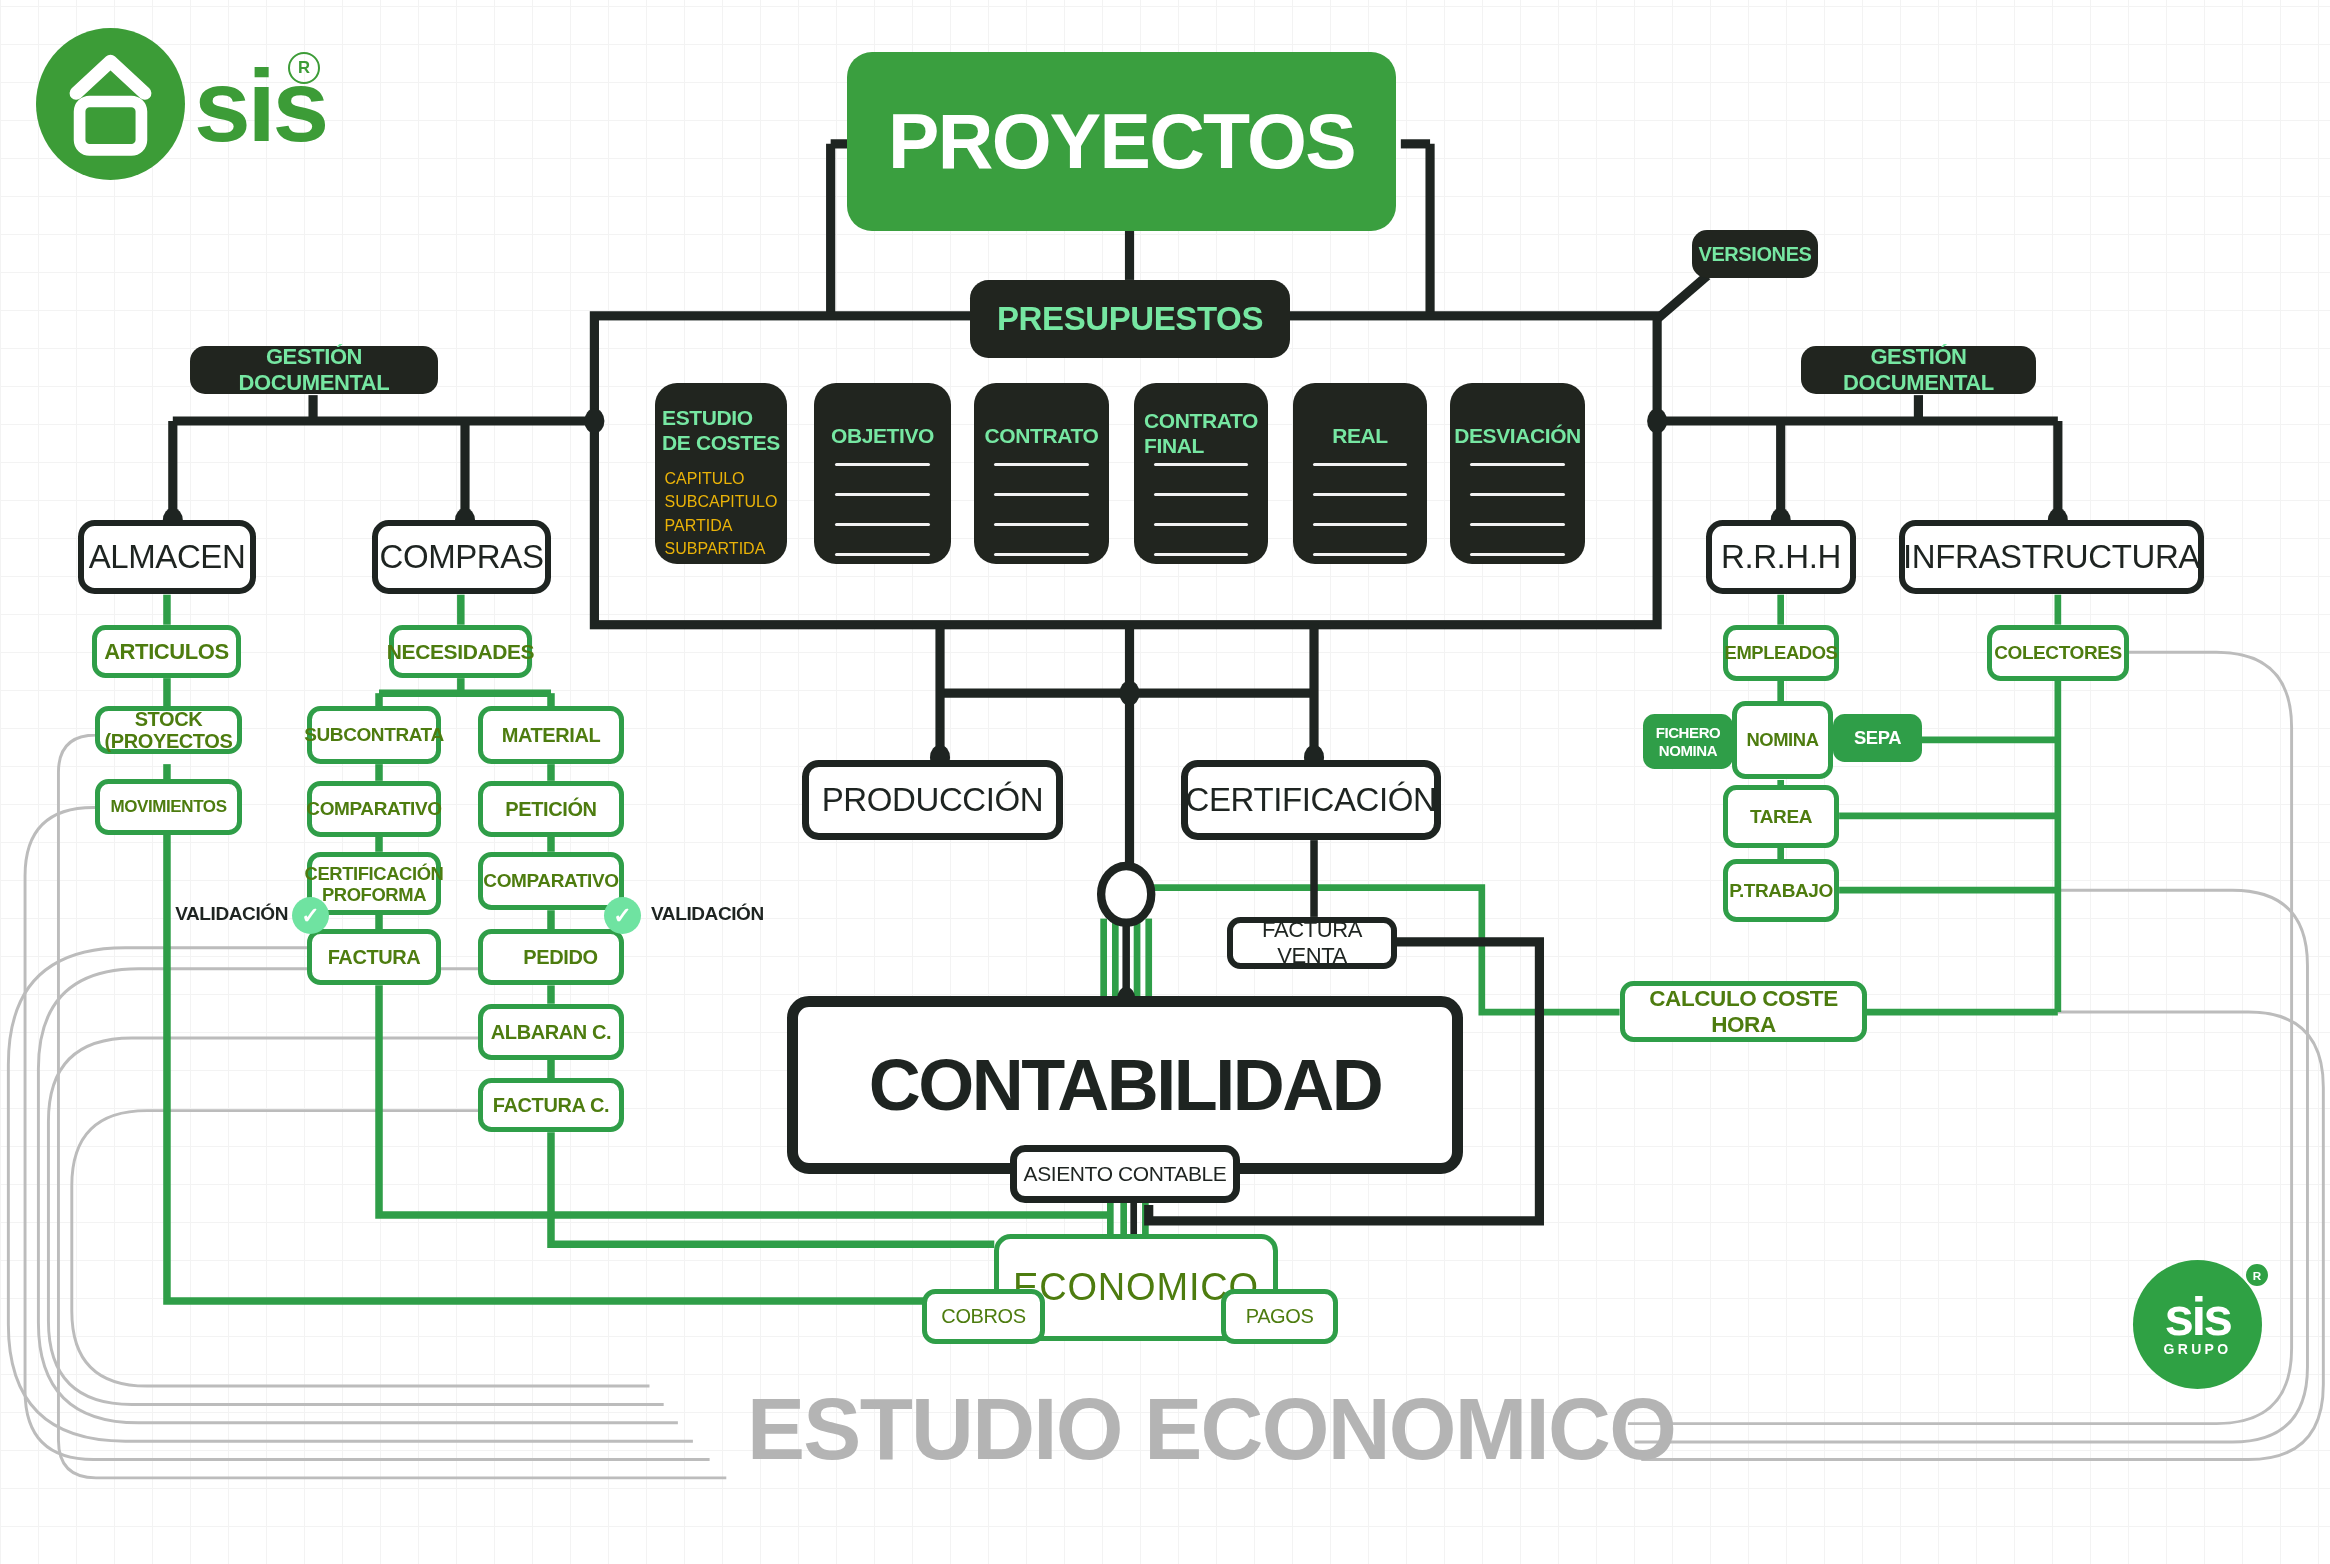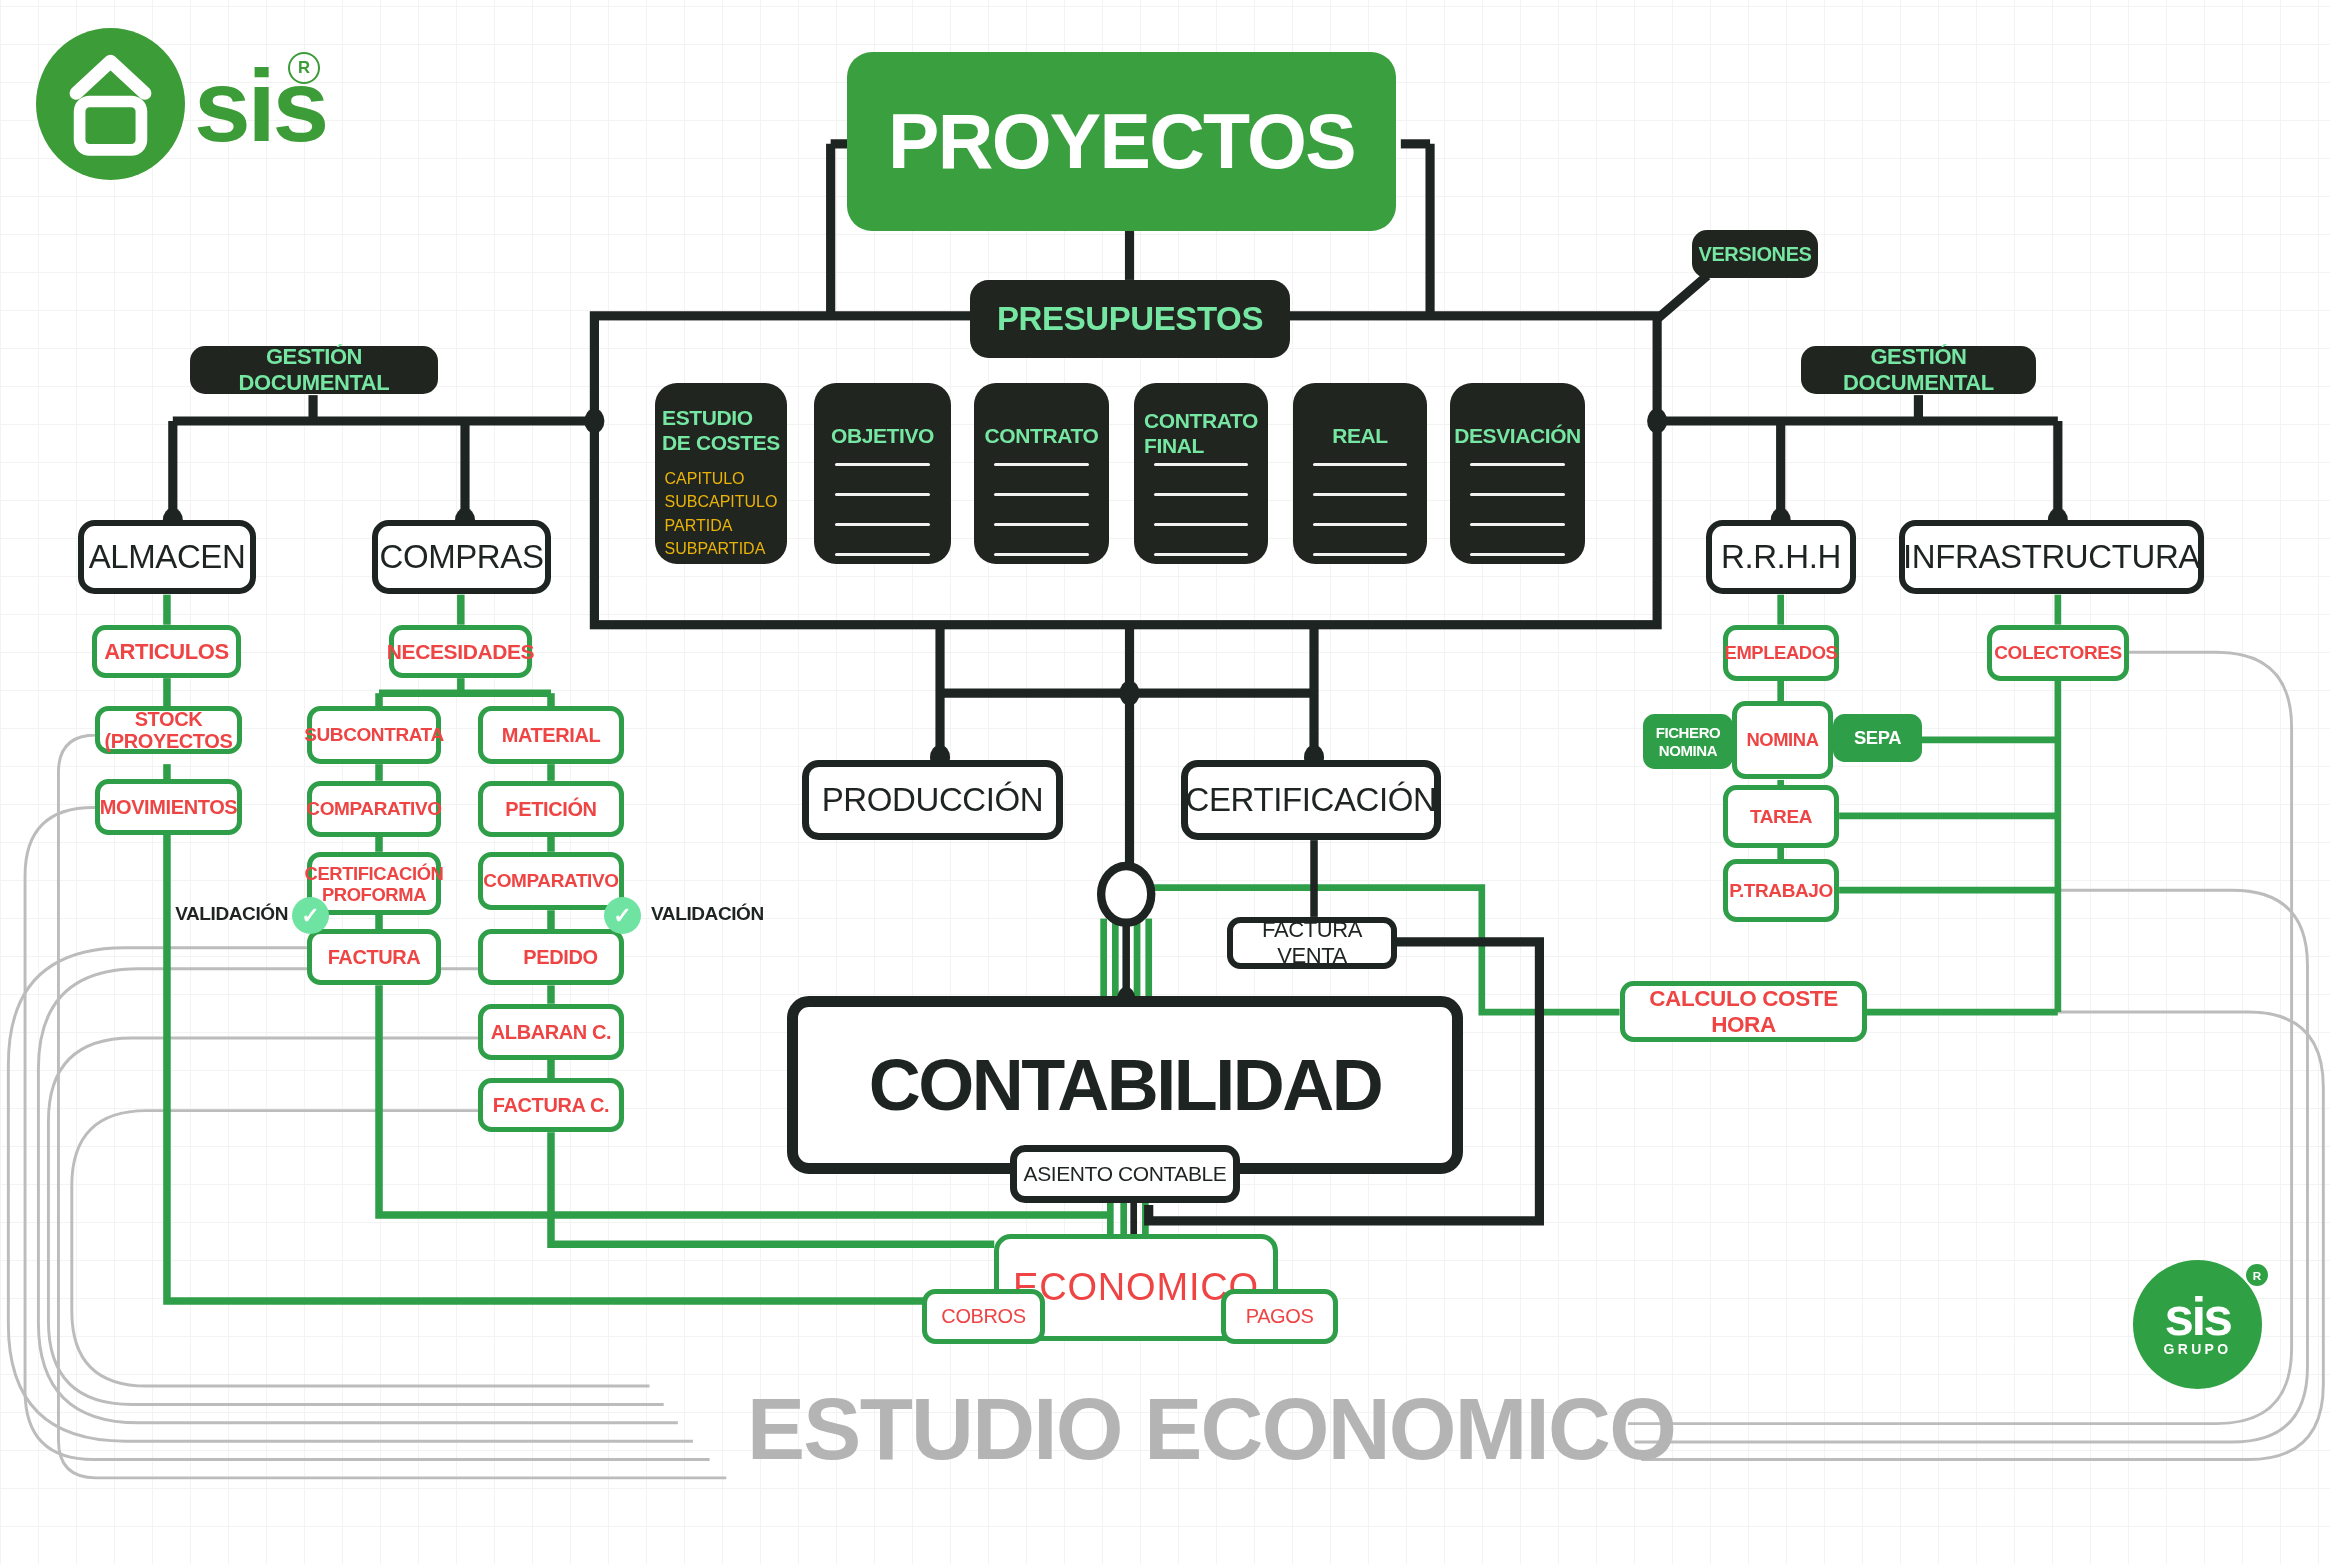--- a/index.html
+++ b/index.html
@@ -9,21 +9,21 @@
     background:
       repeating-linear-gradient(0deg,#f3f3f3 0 0.8px,transparent 0.8px 38px),
       repeating-linear-gradient(90deg,#f3f3f3 0 0.8px,transparent 0.8px 38px),
       #ffffff;
   }
   .lines{position:absolute;left:0;top:0;z-index:1;}
   .box{position:absolute;z-index:2;display:flex;align-items:center;justify-content:center;
        text-align:center;box-sizing:border-box;letter-spacing:-0.4px;}
   .dark{background:#21251f;color:#76e7a2;border-radius:15px;font-weight:bold;}
   .whitebox{background:#fff;border:6.7px solid #1e2421;border-radius:16.7px;color:#1e2421;}
-  .greenbox{background:#fff;border:5px solid #2f9e48;border-radius:13.4px;color:#ef4444;font-weight:bold;}
+  .greenbox{background:#fff;border:5px solid #2f9e48;border-radius:13.4px;color:#4d7c0f;font-weight:bold;}
   .greenfill{background:#2f9e48;color:#fff;border-radius:11.7px;font-weight:bold;}
   .card{background:#21251f;border-radius:22px;color:#76e7a2;font-weight:bold;
         display:flex;flex-direction:column;align-items:center;z-index:2;position:absolute;}
   .card .t{margin-top:22px;font-size:21px;line-height:25px;letter-spacing:-0.4px;}
   .rules{position:absolute;left:15%;width:70%;top:80px;}
   .rules i{display:block;height:2.5px;background:#f2f2f2;margin-bottom:27.6px;border-radius:1.7px;}
   .costitems{margin-top:11.7px;font-weight:normal;color:#eab308;font-size:16px;line-height:23.4px;}
   .big-title{font-size:77px;font-weight:bold;color:#fff;letter-spacing:-1.7px;}
   .vlabel{position:absolute;z-index:2;font-size:19px;font-weight:bold;color:#1e2421;letter-spacing:-0.4px;}
   .vcheck{position:absolute;z-index:3;width:37px;height:37px;border-radius:50%;background:#6fe3a1;
@@ -262,21 +262,21 @@
     <span>ARTICULOS</span>
   </div>
   <div class="box greenbox" style="left:389px;top:625px;width:143px;height:53px;font-size:21px;">
     <span>NECESIDADES</span>
   </div>
 
   <div class="box greenbox" style="left:95px;top:706px;width:147px;height:48px;font-size:20px;line-height:22.5px;">
     <span><span>STOCK</span><br>
     <span>(PROYECTOS</span></span>
   </div>
-  <div class="box greenbox" style="left:95px;top:779px;width:147px;height:56px;font-size:20px;">
+  <div class="box greenbox" style="left:95px;top:779px;width:147px;height:56px;font-size:17px;">
     <span>MOVIMIENTOS</span>
   </div>
 
   <div class="box greenbox" style="left:307px;top:706px;width:134px;height:58px;font-size:19px;">
     <span>SUBCONTRATA</span>
   </div>
   <div class="box greenbox" style="left:307px;top:781px;width:134px;height:56px;font-size:19px;">
     <span>COMPARATIVO</span>
   </div>
   <div class="box greenbox" style="left:307px;top:852px;width:134px;height:63px;font-size:18.4px;line-height:21px;">

